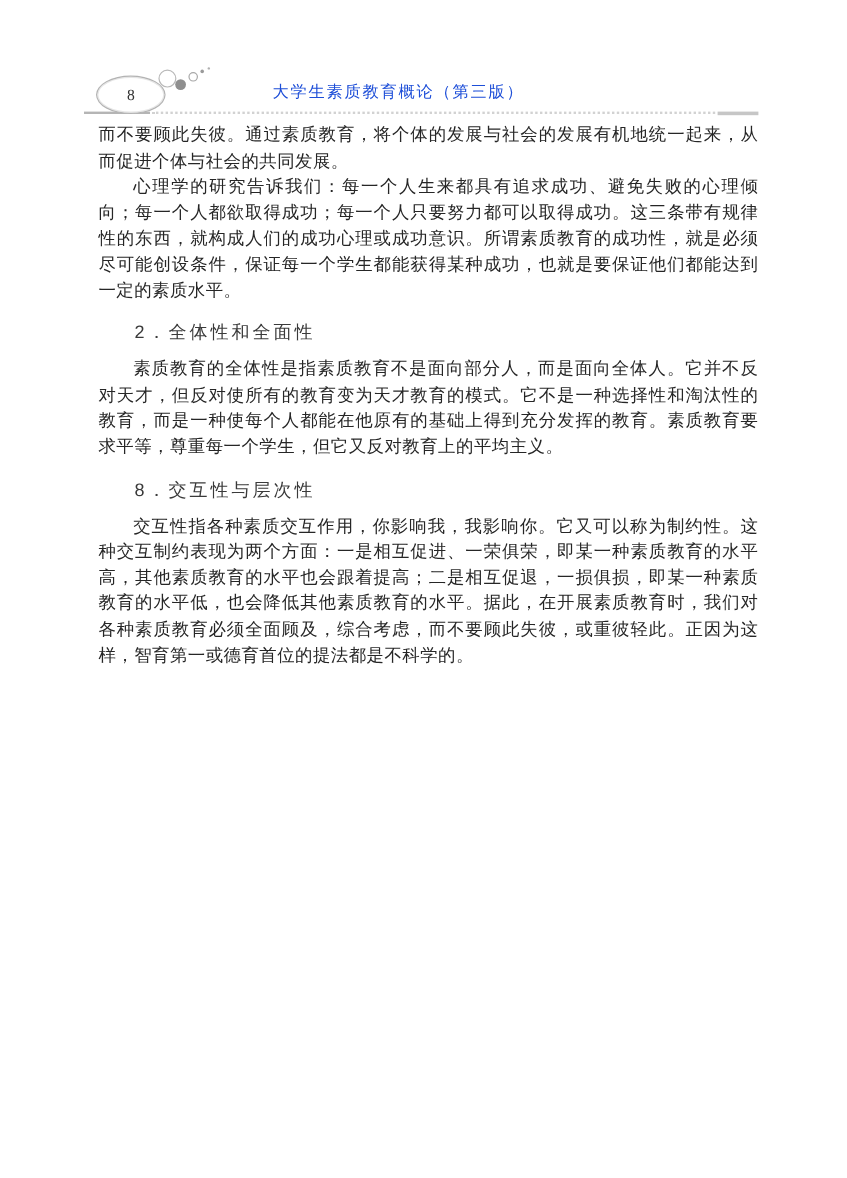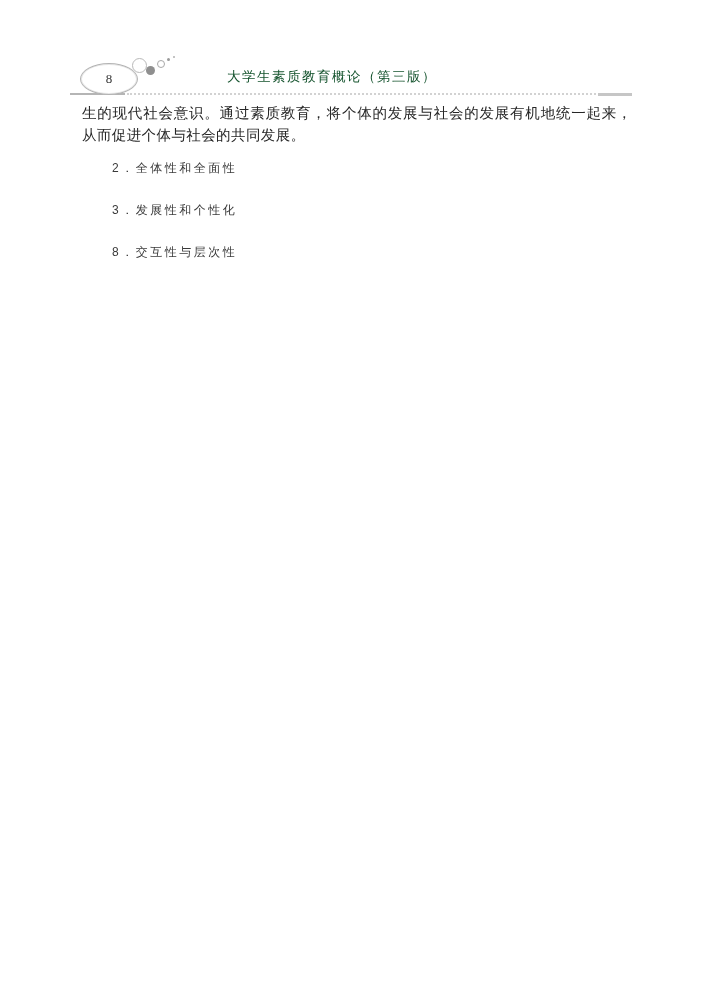--- a/index.html
+++ b/index.html
@@ -50,21 +50,21 @@
   .c5 { left: 173px; top: 56px;  width: 2px;  height: 2px;  background: #b0b0b0; }
 
   .header-title {
     position: absolute;
     top: 68px;
     left: 82px;
     width: 500px;
     text-align: center;
     font-size: 13.5px;
     letter-spacing: 1.5px;
-    color: #14532d;
+    color: #1d4ed8;
     white-space: nowrap;
   }
   .header-rule {
     position: absolute;
     top: 92px;
     left: 70px;
     width: 562px;
     height: 4px;
     display: flex;
     align-items: center;
@@ -88,21 +88,21 @@
     text-justify: inter-ideograph;
     letter-spacing: 0.4px;
     color: #262626;
   }
   .para.indent { text-indent: 2em; }
   .sub-heading {
     margin: 0;
     padding: 14px 0 11px 30px;
     font-family: "Liberation Sans", sans-serif;
     font-weight: 400;
-    font-size: 12px;
+    font-size: 15px;
     letter-spacing: 2.5px;
     color: #3a3a3a;
   }
 </style>
 </head>
 <body>
 
 <div class="page">
 
   <div class="header">
@@ -119,22 +119,24 @@
     <div class="header-title">大学生素质教育概论（第三版）</div>
     <div class="header-rule">
       <span class="rule-solid-left"></span>
       <span class="rule-dotted"></span>
       <span class="rule-solid-right"></span>
     </div>
   </div>
 
   <div class="body-text">
 
-    <p class="para">生的现代社会意识。通过素质教育，将个体的发展与社会的发展有机地统一起来，从而促进个体与社会的共同发展。</p>
+    <p class="para">而不要顾此失彼。通过素质教育，将个体的发展与社会的发展有机地统一起来，从而促进个体与社会的共同发展。</p>
+    <p class="para indent">心理学的研究告诉我们：每一个人生来都具有追求成功、避免失败的心理倾向；每一个人都欲取得成功；每一个人只要努力都可以取得成功。这三条带有规律性的东西，就构成人们的成功心理或成功意识。所谓素质教育的成功性，就是必须尽可能创设条件，保证每一个学生都能获得某种成功，也就是要保证他们都能达到一定的素质水平。</p>
 
     <h3 class="sub-heading">2．全体性和全面性</h3>
+    <p class="para indent">素质教育的全体性是指素质教育不是面向部分人，而是面向全体人。它并不反对天才，但反对使所有的教育变为天才教育的模式。它不是一种选择性和淘汰性的教育，而是一种使每个人都能在他原有的基础上得到充分发挥的教育。素质教育要求平等，尊重每一个学生，但它又反对教育上的平均主义。</p>
 
-    <h3 class="sub-heading">3．发展性和个性化</h3>
 
     <h3 class="sub-heading">8．交互性与层次性</h3>
+    <p class="para indent">交互性指各种素质交互作用，你影响我，我影响你。它又可以称为制约性。这种交互制约表现为两个方面：一是相互促进、一荣俱荣，即某一种素质教育的水平高，其他素质教育的水平也会跟着提高；二是相互促退，一损俱损，即某一种素质教育的水平低，也会降低其他素质教育的水平。据此，在开展素质教育时，我们对各种素质教育必须全面顾及，综合考虑，而不要顾此失彼，或重彼轻此。正因为这样，智育第一或德育首位的提法都是不科学的。</p>
 
   </div>
 </div>
 
 </body></html>

